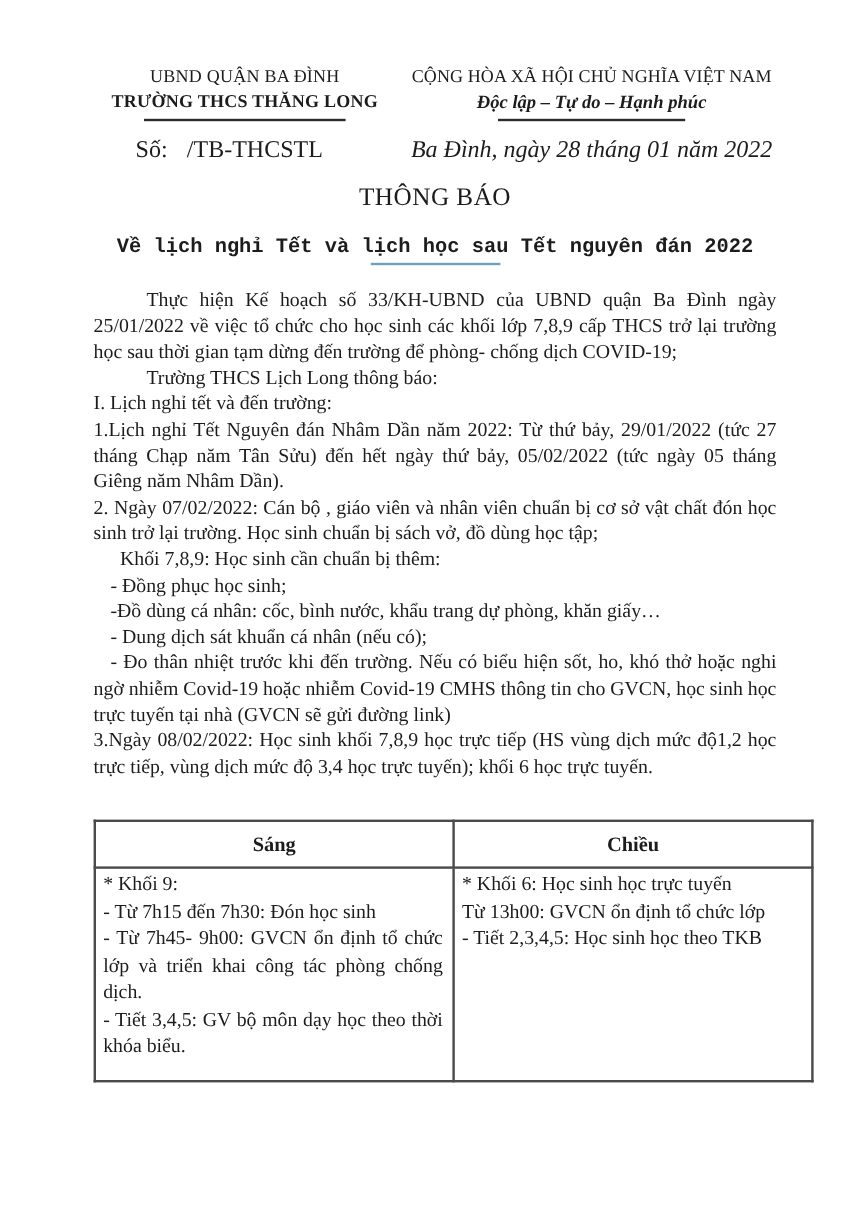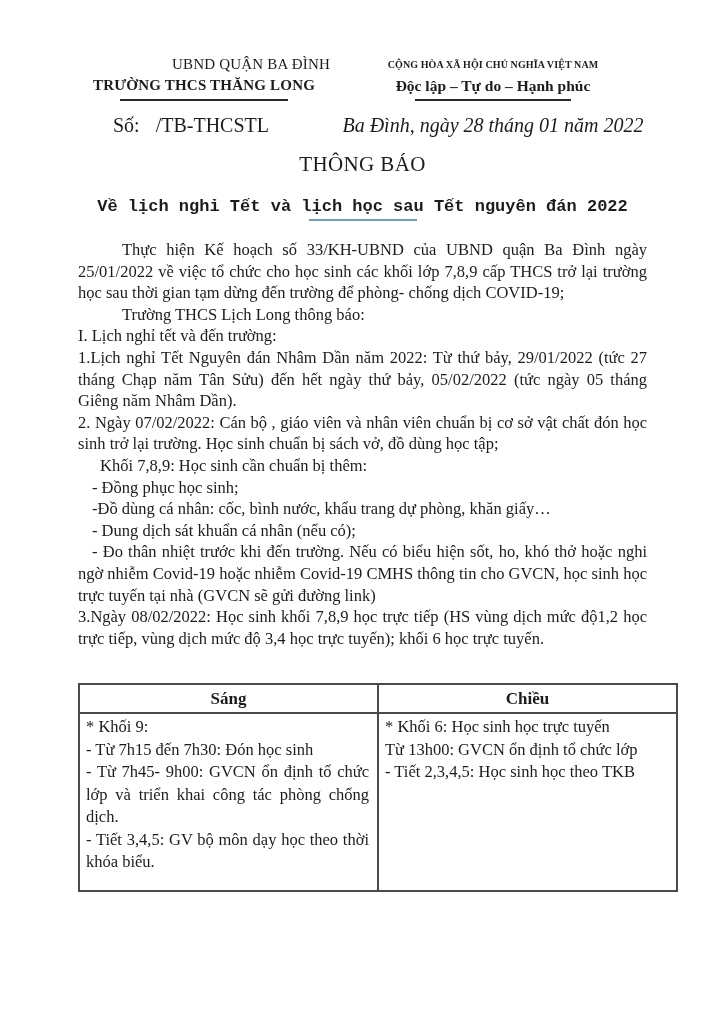--- a/index.html
+++ b/index.html
@@ -10,24 +10,24 @@
     box-sizing:border-box;
     padding:54px 74px 0 78px;
     color:#1c1c1c;
     font-family:"Liberation Serif","DejaVu Serif",serif;
     overflow:hidden;
   }
   
   .hdr{display:flex;justify-content:space-between;align-items:flex-start;}
   .hdr-left{width:252px;text-align:center;font-size:15px;line-height:21px;}
   .hdr-right{width:308px;text-align:center;font-size:15px;line-height:21px;}
-  .org-top{font-weight:normal;letter-spacing:.2px;text-align:right;}
+  .org-top{font-weight:normal;letter-spacing:.2px;}
   .org-name{font-weight:bold;letter-spacing:.2px;}
-  .motto1{font-weight:bold;font-size:10px;letter-spacing:.1px;}
-  .motto2{font-weight:bold;font-size:15.5px;}
+  .motto1{font-weight:normal;font-size:15px;letter-spacing:.1px;}
+  .motto2{font-weight:bold;font-size:15.5px;font-style:italic;}
   .rule{height:2px;background:#2b2b2b;margin:3px auto 0;}
   .rule-left{width:168px;}
   .rule-right{width:156px;}
   
   .meta{display:flex;justify-content:space-between;margin-top:13px;font-size:20px;}
   .meta-left{width:252px;text-align:left;box-sizing:border-box;padding-left:35px;}
   .doc-number{margin-left:16px;}
   .meta-right{width:308px;text-align:center;font-style:italic;}
   
   .title{margin-top:15px;text-align:center;font-size:21px;font-weight:normal;letter-spacing:.4px;}
@@ -36,21 +36,21 @@
   
   .doc-body{margin-top:18px;font-size:16.5px;line-height:21.6px;text-align:justify;}
   .doc-body p{margin:0;}
   .ind{text-indent:44px;}
   .ind-sm{text-indent:22px;}
   .bullet{text-indent:14px;}
   .bold{font-weight:normal;}
   
   .sched{margin-top:34px;width:600px;border-collapse:collapse;table-layout:fixed;}
   .sched th,.sched td{border:2px solid #4a4a4a;box-sizing:border-box;}
-  .sched th{height:29px;font-size:17px;font-weight:bold;text-align:center;padding:0;}
+  .sched th{height:39px;font-size:17px;font-weight:bold;text-align:center;padding:0;}
   .sched td{width:300px;height:160px;vertical-align:top;padding:2px 8px 16px 6px;font-size:16.5px;line-height:22.5px;}
   .sched td p{margin:0;}
   .cell-morning{text-align:justify;}
   .cell-afternoon{text-align:left;}
 </style>
 </head>
 <body>
 
 <div class="page">
 

